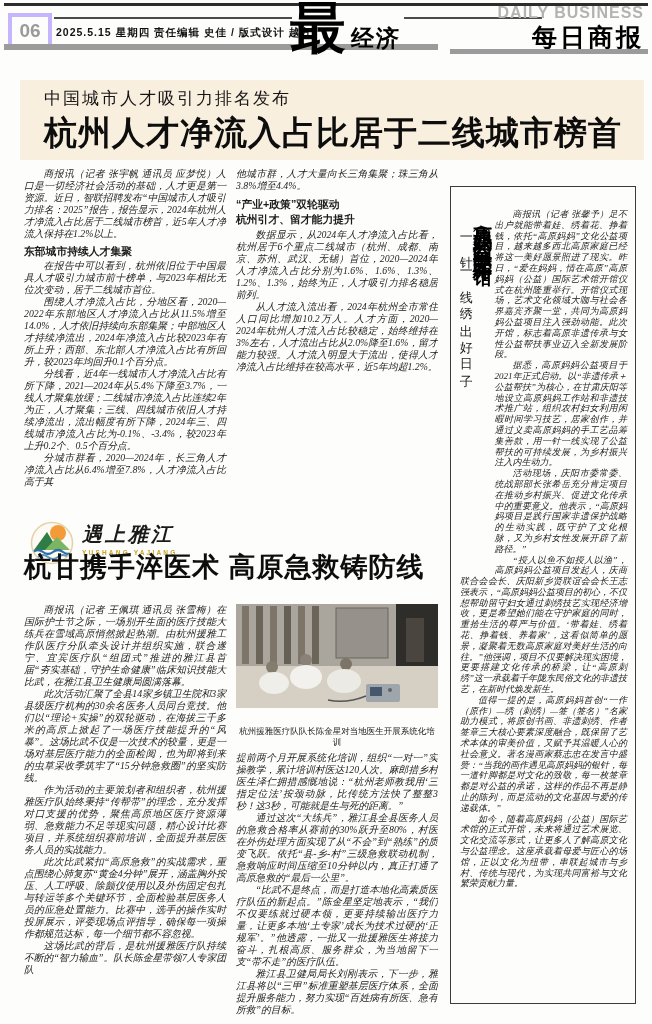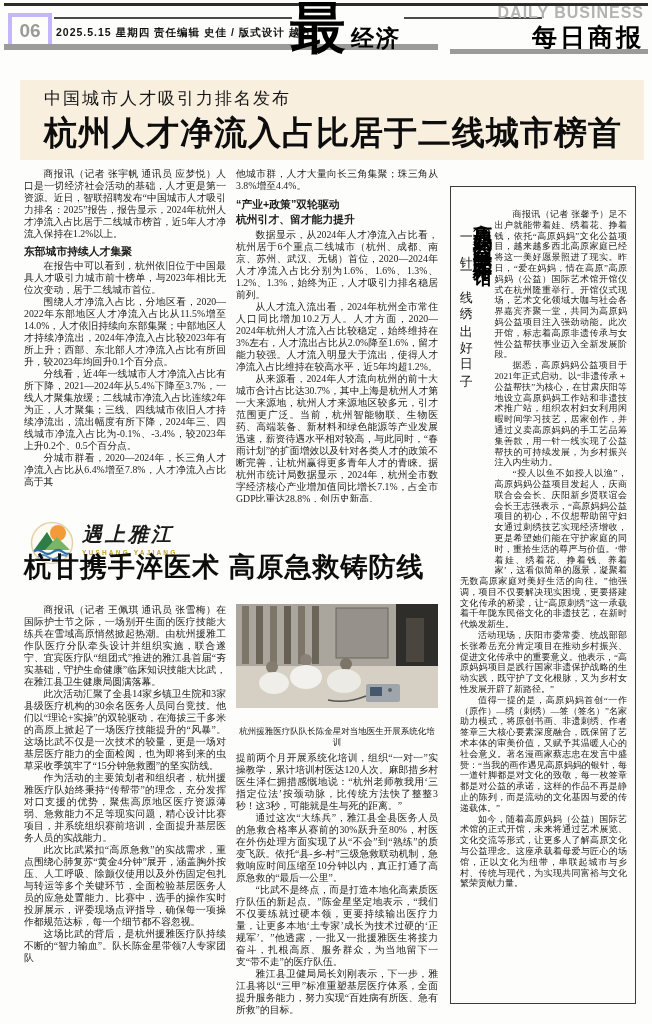--- a/index.html
+++ b/index.html
@@ -26,21 +26,21 @@
 
   
   .lead-head{position:absolute;top:80px;left:20px;width:590px;background:var(--headline_bg,#f9efdf);
              padding:7px 10px 9px 24px;}
   .kicker{font-size:17px;color:#161616;letter-spacing:2px;margin:0 0 5px 0;font-family:"Liberation Sans",sans-serif;}
   .headline{margin:0;font-size:33px;font-weight:900;letter-spacing:1px;line-height:1.1;color:#0d0d0d;
             font-family:"Liberation Sans",sans-serif;white-space:nowrap;}
   .lead-body{position:absolute;top:168px;left:24px;width:414px;height:334px;overflow:hidden;
              display:flex;gap:10px;}
   .lead-body .col{width:202px;font-size:9.8px;line-height:12px;text-align:justify;}
-  .lead-body p,.med-body p,.box p{margin:0;text-indent:2em;text-align:justify;}
+  .lead-body p,.med-body p,.box p{margin:0;text-indent:2em;text-align:justify;font-style:italic;}
   .noindent{text-indent:0 !important;}
   .subhead{font-weight:bold;font-size:10.8px;margin:5px 0 3px 0;text-indent:0;
            font-family:"Liberation Sans",sans-serif;}
   .subhead2{font-weight:bold;font-size:10.8px;margin:5px 0 3px 0;text-indent:0;line-height:1.35;
             font-family:"Liberation Sans",sans-serif;}
 
   
   .box{position:absolute;top:186px;left:450px;width:186px;height:818px;border:1px solid #3c3c3c;
        box-sizing:border-box;padding:22px 8px 8px 9px;overflow:hidden;
        font-size:9px;line-height:10.8px;background:#fdfdfb;}
@@ -97,34 +97,33 @@
         <p>分城市群看，2020—2024年，长三角人才净流入占比从6.4%增至7.8%，人才净流入占比高于其</p>
       </div>
       <div class="col">
         <p class="noindent">他城市群，人才大量向长三角集聚；珠三角从3.8%增至4.4%。</p>
         <div class="subhead2">
           <div>“产业+政策”双轮驱动</div>
           <div>杭州引才、留才能力提升</div>
         </div>
         <p>数据显示，从2024年人才净流入占比看，杭州居于6个重点二线城市（杭州、成都、南京、苏州、武汉、无锡）首位，2020—2024年人才净流入占比分别为1.6%、1.6%、1.3%、1.2%、1.3%，始终为正，人才吸引力排名稳居前列。</p>
         <p>从人才流入流出看，2024年杭州全市常住人口同比增加10.2万人。人才方面，2020—2024年杭州人才流入占比较稳定，始终维持在3%左右，人才流出占比从2.0%降至1.6%，留才能力较强。人才流入明显大于流出，使得人才净流入占比维持在较高水平，近5年均超1.2%。</p>
-        <p>从来源看，2024年人才流向杭州的前十大城市合计占比达30.7%，其中上海是杭州人才第一大来源地，杭州人才来源地区较多元，引才范围更广泛。当前，杭州智能物联、生物医药、高端装备、新材料和绿色能源等产业发展迅速，薪资待遇水平相对较高，与此同时，“春雨计划”的扩面增效以及针对各类人才的政策不断完善，让杭州赢得更多青年人才的青睐。据杭州市统计局数据显示，2024年，杭州全市数字经济核心产业增加值同比增长7.1%，占全市GDP比重达28.8%，创历史新高。</p>
       </div>
     </div>
   </section>
 
   <aside class="box">
     <div class="vert-wrap">
       <div class="vert-sub">一针一线绣出好日子</div>
       <div class="vert-title">高原妈妈（公益）国际艺术馆开馆</div>
     </div>
     <p>商报讯（记者 张馨予）足不出户就能带着娃、绣着花、挣着钱，依托“高原妈妈”文化公益项目，越来越多西北高原家庭已经将这一美好愿景照进了现实。昨日，“爱在妈妈，情在高原”高原妈妈（公益）国际艺术馆开馆仪式在杭州隆重举行。开馆仪式现场，艺术文化领域大咖与社会各界嘉宾齐聚一堂，共同为高原妈妈公益项目注入强劲动能。此次开馆，标志着高原非遗传承与女性公益帮扶事业迈入全新发展阶段。</p>
     <p>据悉，高原妈妈公益项目于2021年正式启动。以“非遗传承＋公益帮扶”为核心，在甘肃庆阳等地设立高原妈妈工作站和非遗技术推广站，组织农村妇女利用闲暇时间学习技艺，居家创作，并通过义卖高原妈妈的手工艺品筹集善款，用一针一线实现了公益帮扶的可持续发展，为乡村振兴注入内生动力。</p>
+    <p>活动现场，庆阳市委常委、统战部部长张希岳充分肯定项目在推动乡村振兴、促进文化传承中的重要意义。他表示，“高原妈妈项目是践行国家非遗保护战略的生动实践，既守护了文化根脉，又为乡村女性发展开辟了新路径。”</p>
     <p>“授人以鱼不如授人以渔”，高原妈妈公益项目发起人，庆商联合会会长、庆阳新乡贤联谊会会长王志强表示，“高原妈妈公益项目的初心，不仅想帮助留守妇女通过刺绣技艺实现经济增收，更是希望她们能在守护家庭的同时，重拾生活的尊严与价值。‘带着娃、绣着花、挣着钱、养着家’，这看似简单的愿景，凝聚着无数高原家庭对美好生活的向往。”他强调，项目不仅要解决现实困境，更要搭建文化传承的桥梁，让“高原刺绣”这一承载着千年陇东民俗文化的非遗技艺，在新时代焕发新生。</p>
-    <p>活动现场，庆阳市委常委、统战部部长张希岳充分肯定项目在推动乡村振兴、促进文化传承中的重要意义。他表示，“高原妈妈项目是践行国家非遗保护战略的生动实践，既守护了文化根脉，又为乡村女性发展开辟了新路径。”</p>
     <p>值得一提的是，高原妈妈首创“一作（原作）—绣（刺绣）—签（签名）”名家助力模式，将原创书画、非遗刺绣、作者签章三大核心要素深度融合，既保留了艺术本体的审美价值，又赋予其温暖人心的社会意义。著名漫画家蔡志忠在发言中盛赞：“当我的画作遇见高原妈妈的银针，每一道针脚都是对文化的致敬，每一枚签章都是对公益的承诺，这样的作品不再是静止的陈列，而是流动的文化基因与爱的传递载体。”</p>
     <p>如今，随着高原妈妈（公益）国际艺术馆的正式开馆，未来将通过艺术展览、文化交流等形式，让更多人了解高原文化与公益理念。这座承载着母爱与匠心的场馆，正以文化为纽带，串联起城市与乡村、传统与现代，为实现共同富裕与文化繁荣贡献力量。</p>
   </aside>
 
   <section>
     <div class="med-logo">
       <svg class="logo-mark" width="44" height="44" viewBox="0 0 44 44">
         <defs>
             <clipPath id="lc">
               <circle cx="22" cy="22" r="20"></circle>

